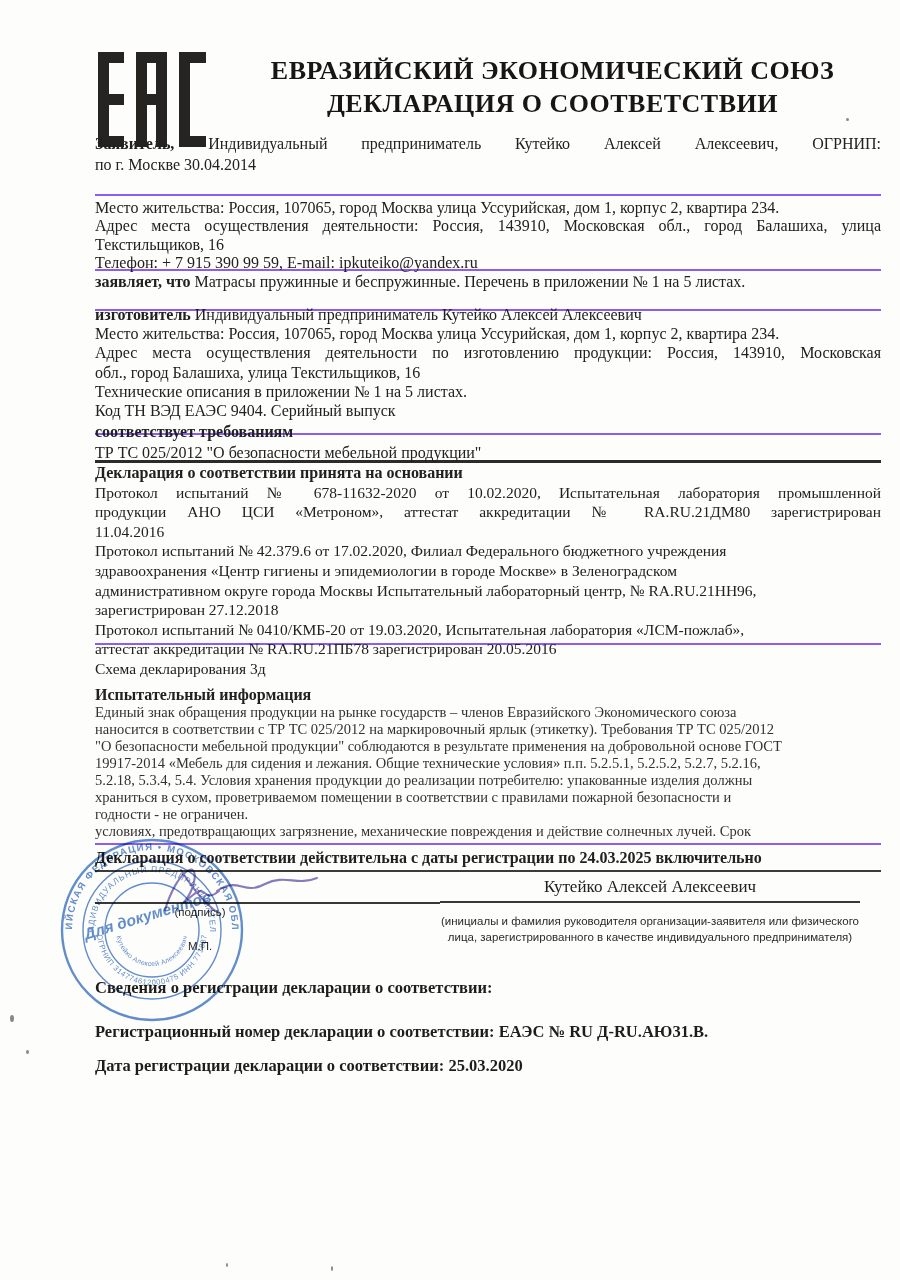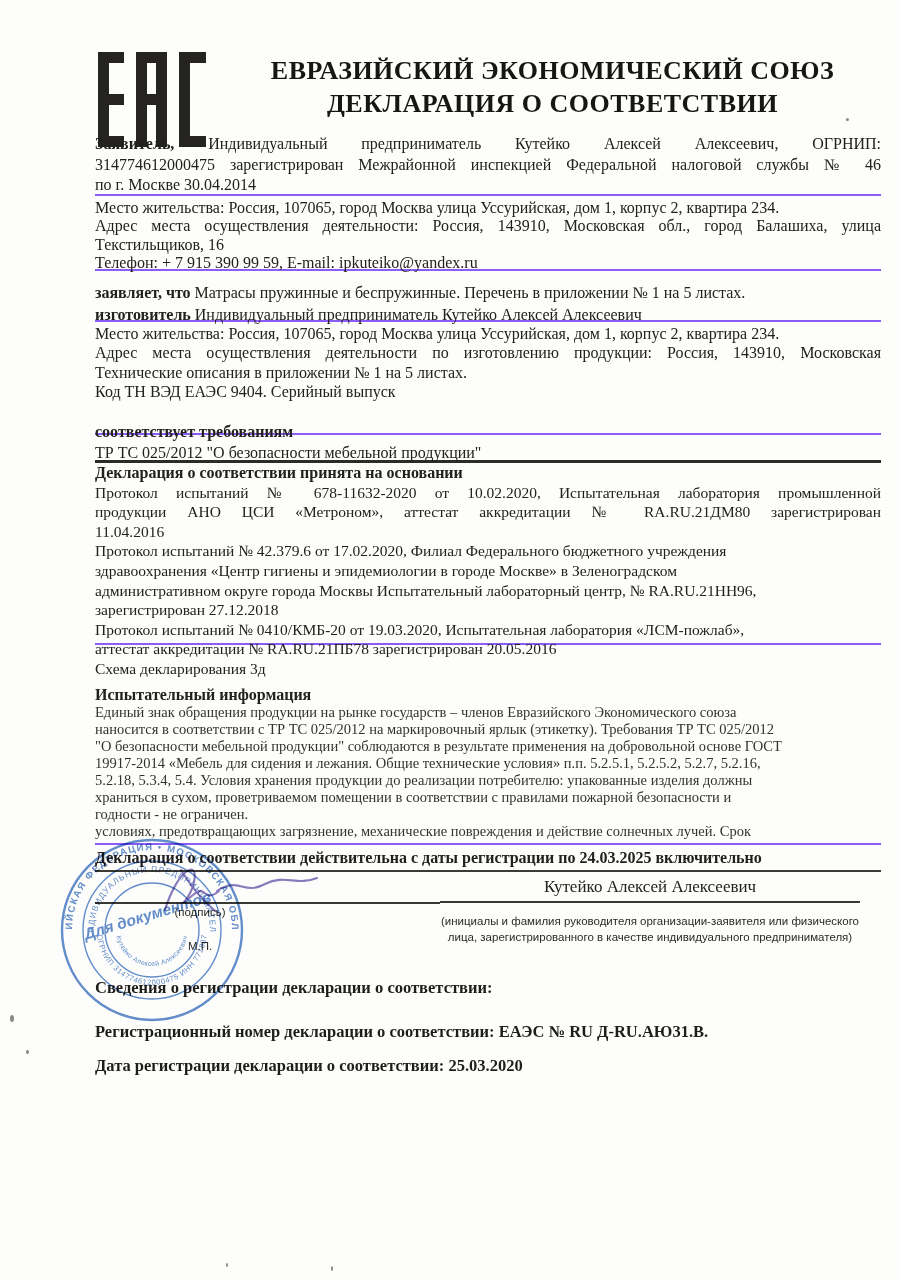--- a/index.html
+++ b/index.html
@@ -22,21 +22,21 @@
     font-size:16px; color:#22211f;
   }
   .b{font-weight:bold;}
   .jl{text-align:justify; text-align-last:justify;}
   .ln{white-space:normal;}
   .rule1{border-bottom:2px solid #8b5cf6;}
   .rule2{border-bottom:3px solid #2d2b28;}
 
   .sec-applicant   {top:134px; height:62px; line-height:20.5px;}
   .sec-contacts    {top:196px; height:75px; line-height:18.4px; padding-top:3px;}
-  .sec-declares    {top:278px; height:44px; line-height:21px; padding-top:4px;}
+  .sec-declares    {top:267px; height:44px; line-height:21px; padding-top:4px;}
   .sec-manufacturer{top:298px; height:137px; line-height:19.2px; padding-top:7px;}
   .sec-conformity  {top:417px; height:46px; line-height:21px; padding-top:4px;}
   .sec-basis       {top:463px; height:182px; line-height:19.6px; font-size:15.5px; }
   .sec-additional  {top:681px; height:164px; padding-top:4px;}
   .sec-additional .head{font-size:16px; line-height:19px; font-weight:bold;}
   .sec-additional .ln{font-size:14.5px; line-height:17px; color:#34322f;}
   .sec-validity    {top:845px; height:27px; line-height:22px; font-weight:bold; padding-top:2px;
                     border-bottom:2px solid #3e3b37;}
   .basis-par{margin:0 0 0 0;}
 
@@ -88,21 +88,20 @@
   <div class="title">
     <div>ЕВРАЗИЙСКИЙ ЭКОНОМИЧЕСКИЙ СОЮЗ</div>
     <div>ДЕКЛАРАЦИЯ О СООТВЕТСТВИИ</div>
   </div>
 
   <div class="sec sec-applicant rule1">
     <div class="jl">
       <b>Заявитель,</b>
       <span>Индивидуальный предприниматель Кутейко Алексей Алексеевич,  ОГРНИП:</span>
     </div>
-    <div class="jl">314774612000475 зарегистрирован Межрайонной инспекцией Федеральной налоговой службы № 46</div>
     <div class="ln">по г. Москве 30.04.2014</div>
   </div>
 
   <div class="sec sec-contacts rule1">
     <div class="ln">Место жительства: Россия, 107065, город Москва улица Уссурийская, дом 1, корпус 2, квартира 234.</div>
     <div class="jl">Адрес места осуществления деятельности: Россия, 143910, Московская обл., город  Балашиха, улица</div>
     <div class="ln">Текстильщиков, 16</div>
     <div class="ln">Телефон: + 7 915 390 99 59, E-mail: ipkuteiko@yandex.ru</div>
   </div>
 
@@ -113,20 +112,21 @@
     </div>
   </div>
 
   <div class="sec sec-manufacturer rule1">
     <div class="ln">
       <b>изготовитель</b>
       <span>Индивидуальный предприниматель Кутейко Алексей Алексеевич</span>
     </div>
     <div class="ln">Место жительства: Россия, 107065, город Москва улица Уссурийская, дом 1, корпус 2, квартира 234.</div>
     <div class="jl">Адрес места осуществления деятельности по изготовлению продукции: Россия, 143910, Московская</div>
+    <div class="ln">обл., город  Балашиха, улица Текстильщиков, 16</div>
     <div class="ln">Технические описания в приложении № 1 на 5 листах.</div>
     <div class="ln">Код ТН ВЭД ЕАЭС 9404.  Серийный выпуск</div>
   </div>
 
   <div class="sec sec-conformity rule2">
     <div class="ln b">соответствует требованиям</div>
     <div class="ln">ТР ТС 025/2012 "О безопасности мебельной продукции"</div>
   </div>
 
   <div class="sec sec-basis rule1">

